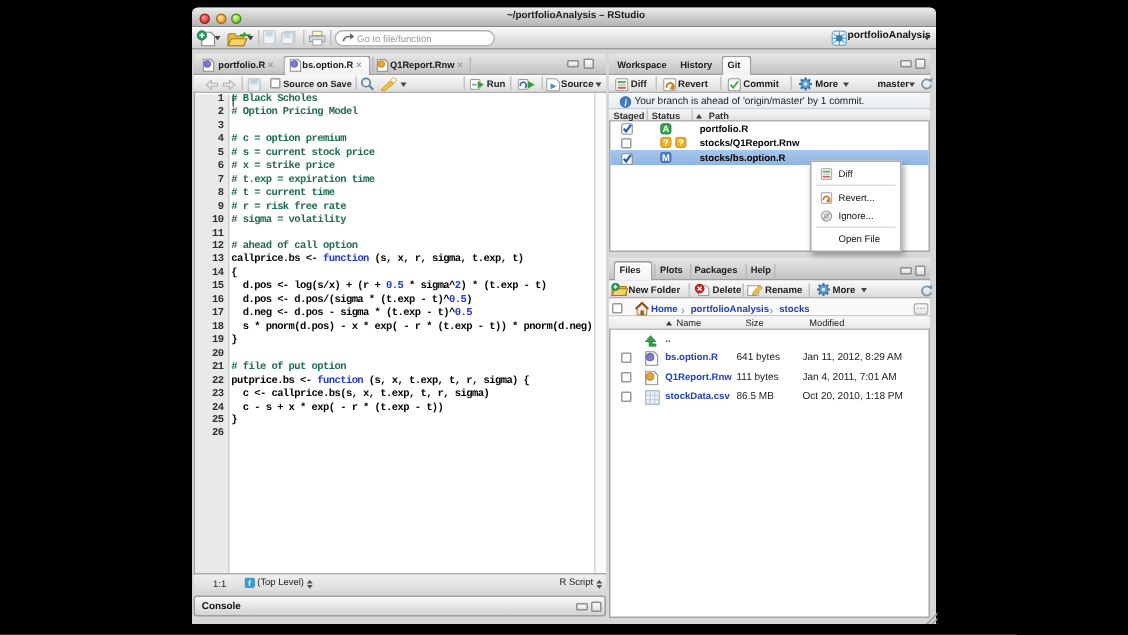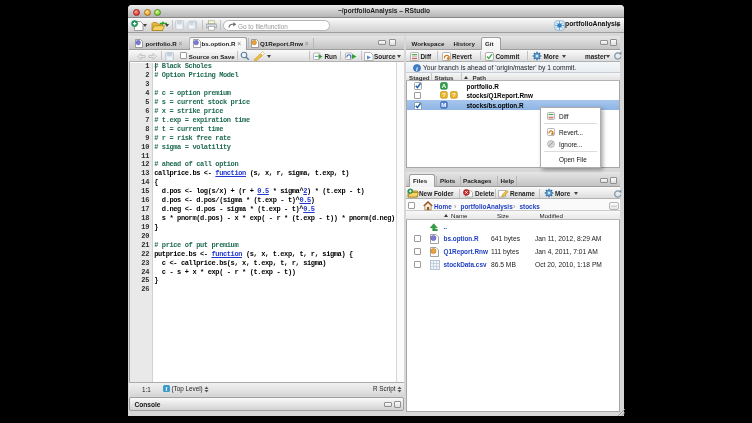--- a/index.html
+++ b/index.html
@@ -35,21 +35,21 @@
 #lpane { left:129px; top:36px; width:275px; height:358px; background:#fff; border:1px solid #a6a6a6; }
 #ltabs { left:129px; top:36px; width:275px; height:13.5px; }
 #edtb { left:129px; top:49.5px; width:275px; height:12.5px; }
 #gutter { left:130px; top:62.5px; width:22.5px; height:319.5px; background:#e9e9e9; border-right:1px solid #d2d2d2; }
 #ed { left:130px; top:62.3px; width:266px; height:319px; }
 #edscroll { left:396px; top:62px; width:7.5px; height:320px; background:#fbfbfb; border-left:1px solid #d7d7d7; }
 pre { font-family:"Liberation Mono", monospace; font-weight:bold; font-size:7px; letter-spacing:-0.38px; line-height:8.92px; }
 #lnum { position:absolute; left:0; top:0; width:19px; text-align:right; color:#2e2e2e; font-weight:bold; }
 #code { position:absolute; left:24.2px; top:0; color:#000; }
 .cm { color:#1f6b52; }
-.kw { color:#2137cf;text-decoration:underline; }
+.kw { color:#2137cf; }
 #edstatus { left:129px; top:382px; width:275px; height:12px; background:linear-gradient(#f0f0f0,#dcdcdc); border-top:1px solid #ababab; }
 #consolebar { left:129px; top:397px; width:275px; height:14px; background:linear-gradient(#fafafa,#e2e2e2 60%,#d4d4d4); border:1px solid #9f9f9f; border-radius:2px; }
 
 #rtop { left:406px; top:36px; width:213.5px; height:132px; background:#fff; border:1px solid #a6a6a6; }
 #rtabs { left:406px; top:36px; width:213.5px; height:13.5px; }
 #gittb { left:406px; top:49.5px; width:213.5px; height:12.5px; }
 #infobar { left:406px; top:62px; width:213.5px; height:10.5px; background:linear-gradient(#f4f7fa,#e8edf2); border-bottom:1px solid #c6cdd4; }
 #githead { left:406px; top:72.5px; width:213.5px; height:8px; background:linear-gradient(#f6f6f6,#e3e3e3); border-bottom:1px solid #b3b3b3; }
 .hdrlbl { font-size:6.2px; font-weight:bold; color:#333; }
 #gitsel { left:406.5px; top:99.9px; width:212.5px; height:9.7px; background:linear-gradient(#a6c6ec,#8fb5e4); }
@@ -239,21 +239,21 @@
 
 <span class="cm"># ahead of call option</span>
 callprice.bs &lt;- <span class="kw">function</span> (s, x, r, sigma, t.exp, t)
 {
   d.pos &lt;- log(s/x) + (r + <span class="kw">0.5</span> * sigma^<span class="kw">2</span>) * (t.exp - t)
   d.pos &lt;- d.pos/(sigma * (t.exp - t)^<span class="kw">0.5</span>)
   d.neg &lt;- d.pos - sigma * (t.exp - t)^<span class="kw">0.5</span>
   s * pnorm(d.pos) - x * exp( - r * (t.exp - t)) * pnorm(d.neg)
 }
 
-<span class="cm"># price of put premium</span>
+<span class="cm"># file of put option</span>
 putprice.bs &lt;- <span class="kw">function</span> (s, x, t.exp, t, r, sigma) {
   c &lt;- callprice.bs(s, x, t.exp, t, r, sigma)
   c - s + x * exp( - r * (t.exp - t))
 }
 </pre>
 </div>
 <div class="abs" id="edstatus"></div>
 <div class="abs" style="left:142px;top:385.5px;font-size:6.3px;color:#222;">1:1</div>
 <svg class="abs" style="left:162.5px;top:384.5px;" width="7" height="7">
     <rect width="7" height="7" rx="1.5" fill="#3b9ccc"></rect>

